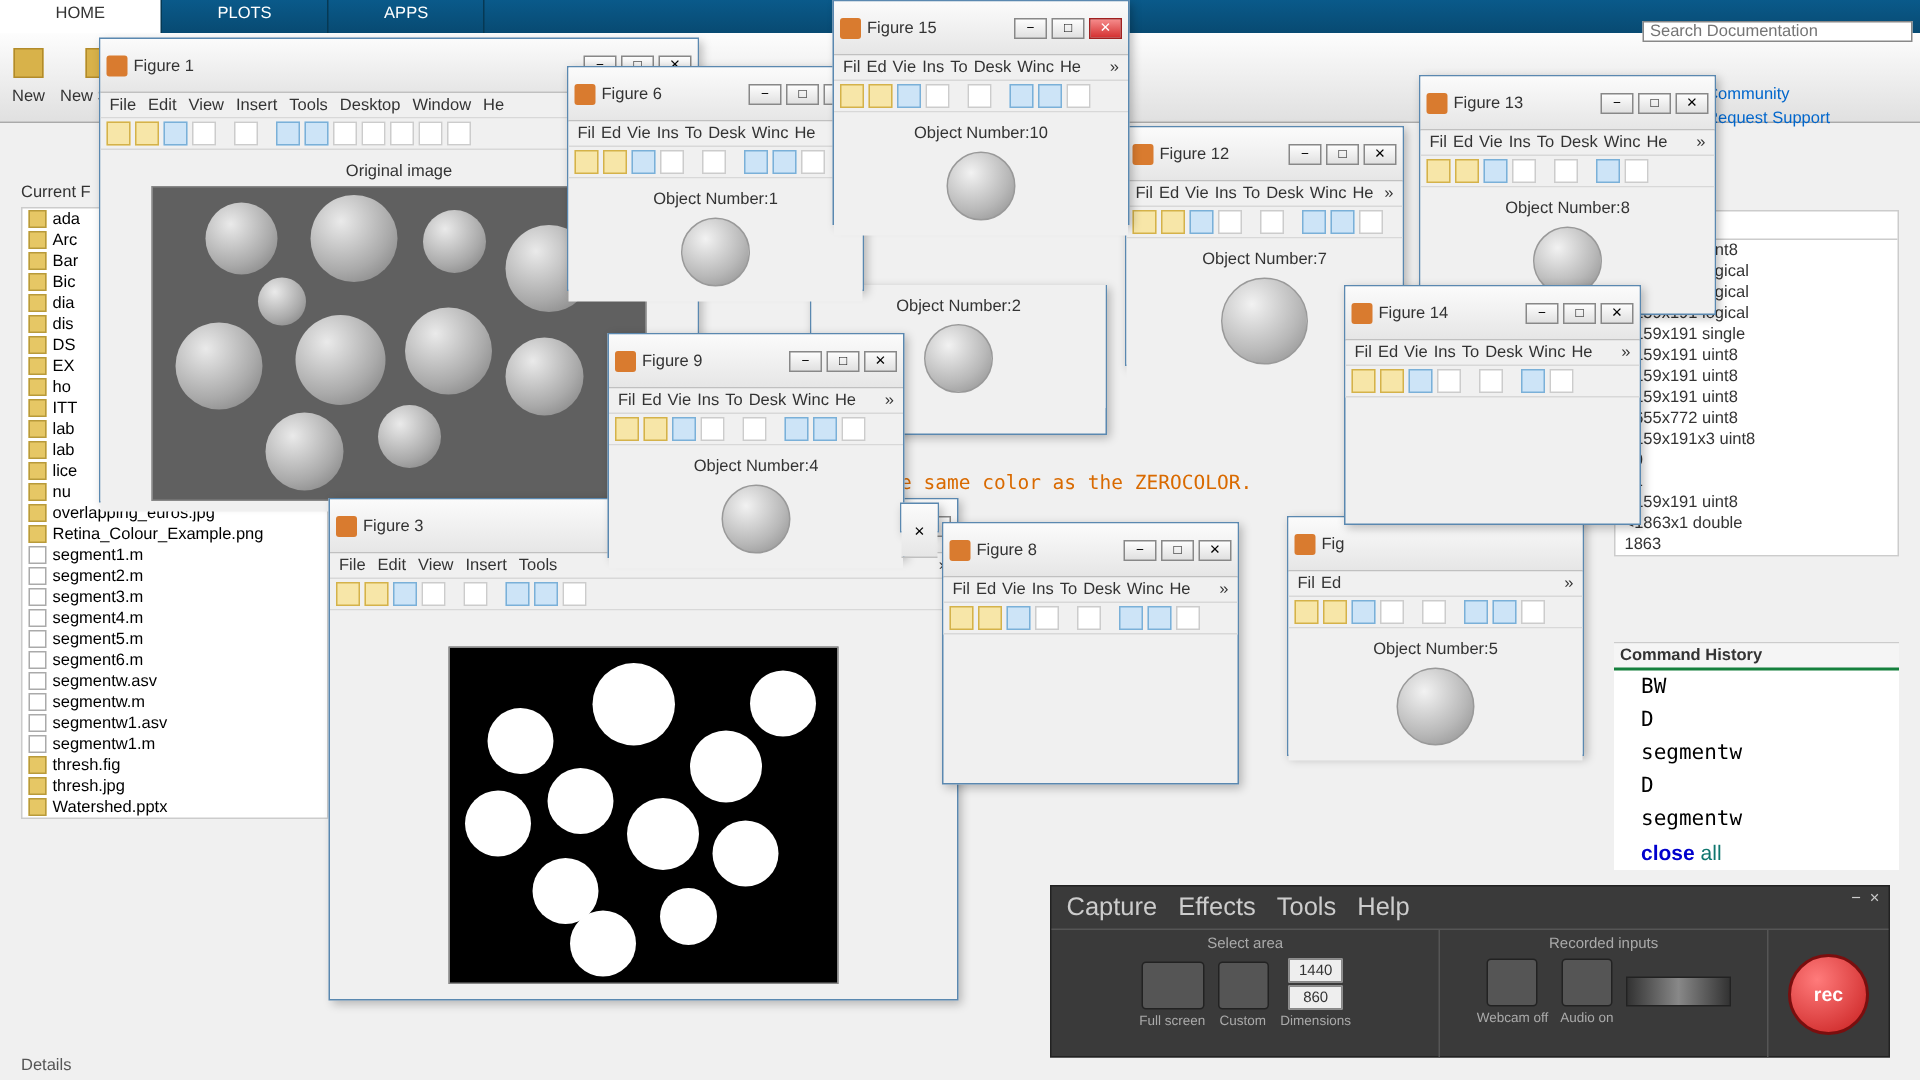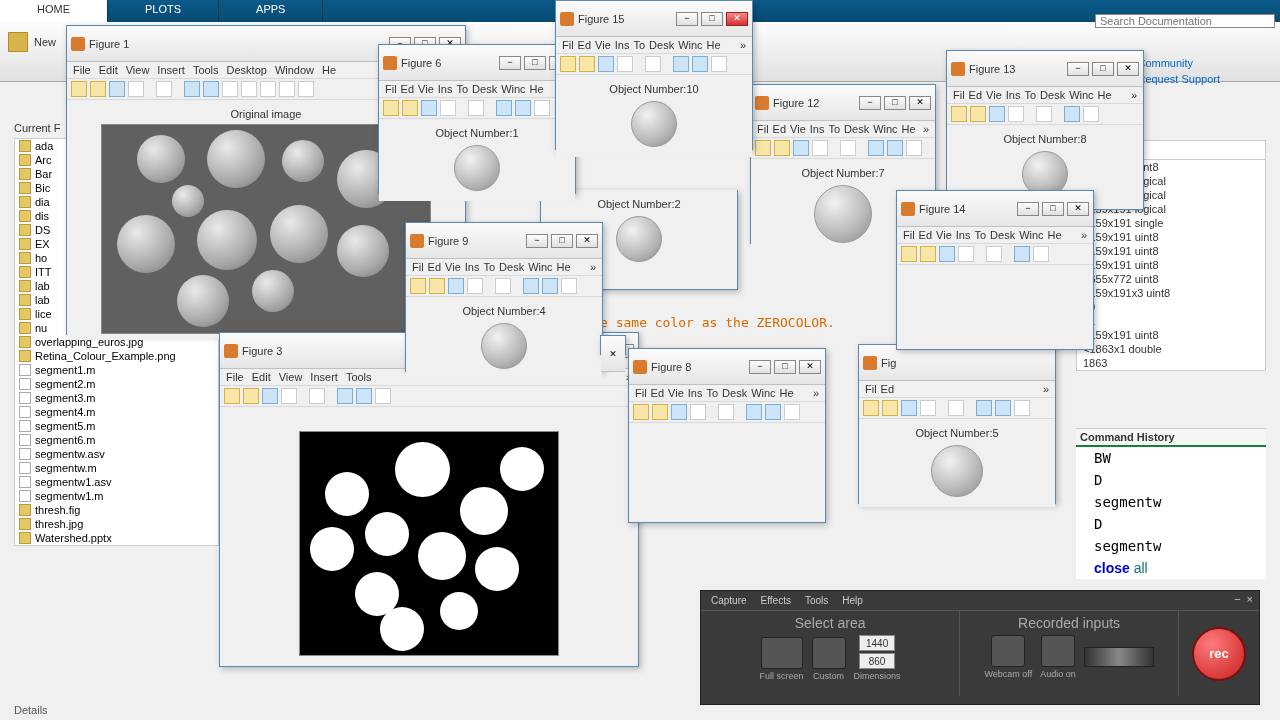--- a/index.html
+++ b/index.html
@@ -9,21 +9,21 @@
 .ribbon-tabs { position: absolute; top: 0; left: 0; right: 0; height: 22px; background: linear-gradient(#0a5a8a, #084a72); display: flex; z-index: 1; }
 .ribbon-tab { padding: 3px 37px; color: #fff; cursor: pointer; border-right: 1px solid #063954; }
 .ribbon-tab.active { background: #fff; color: #333; }
 .ribbon-right { margin-left: auto; display: flex; align-items: center; gap: 2px; padding-right: 5px; flex-direction: column; }
 .ribbon-right .ico { width: 16px; height: 16px; background: #6fa8c8; opacity: 0.6; }
 .search-box { width: 180px; height: 18px; background: #fff; border: 1px solid #888; padding: 0 4px; font-size: 11px; color: #888; }
 
 
 .toolstrip { position: absolute; top: 22px; left: 0; right: 0; height: 60px; background: linear-gradient(#fdfdfd,#e0e0e0); border-bottom: 1px solid #aaa; z-index: 0; }
 .toolstrip .ts-left { position: absolute; left: 8px; top: 10px; display: flex; gap: 10px; }
-.ts-btn { display: flex; flex-direction: row; align-items: center; gap: 6px; color: #333; }
+.ts-btn { display: flex; flex-direction: column; align-items: center; gap: 6px; color: #333; }
 .ts-btn .ico { width: 20px; height: 20px; background: #d8b24a; border: 1px solid #b28b2a; }
 .toolstrip .ts-right { position: absolute; right: 60px; top: 35px; display: flex; flex-direction: column; gap: 4px; color: #06c; }
 .toolstrip .ts-right a { color: #06c; text-decoration: none; }
 
 
 .left-panel { position: absolute; left: 14px; top: 122px; width: 205px; z-index: 2; }
 .left-panel .hdr { font-size: 11px; color: #333; margin-bottom: 4px; }
 .file-list { background: #fff; border: 1px solid #ccc; }
 .file-row { display: flex; align-items: center; padding: 1px 4px; gap: 4px; white-space: nowrap; overflow: hidden; }
 .file-row .fi { width: 12px; height: 12px; background: #e6c765; border: 1px solid #b89a3a; flex-shrink: 0; }
@@ -60,24 +60,24 @@
 .fig .content { background: #f0f0f0; padding: 4px; text-align: center; }
 .fig .caption { color: #333; margin: 4px 0; }
 .fig .imgbox { display: inline-block; background: #808080; border: 1px solid #888; }
 .coin { width: 46px; height: 46px; border-radius: 50%; background: radial-gradient(circle at 35% 30%, #f2f2f2, #b8b8b8 60%, #8a8a8a); margin: 6px auto; border: 1px solid #999; }
 
 
 .details-footer { position: absolute; left: 14px; bottom: 4px; color: #555; font-size: 11px; z-index: 2; }
 
 
 .recorder { position: absolute; left: 700px; top: 590px; width: 560px; height: 115px; background: #3a3a3a; border: 1px solid #222; z-index: 200; color: #ccc; }
-.recorder .menu { display: flex; gap: 14px; padding: 4px 10px; border-bottom: 1px solid #555; font-size: 10px; }
+.recorder .menu { display: flex; gap: 14px; padding: 4px 10px; border-bottom: 1px solid #555; font-size: 17px; }
 .recorder .body { display: flex; height: 85px; }
 .recorder .panel { flex: 1; border-right: 1px solid #555; padding: 4px 8px; text-align: center; }
-.recorder .panel .label { font-size: 14px; color: #aaa; margin-bottom: 4px; }
+.recorder .panel .label { font-size: 10px; color: #aaa; margin-bottom: 4px; }
 .recorder .btns { display: flex; justify-content: center; gap: 8px; align-items: flex-end; }
 .recorder .rc-btn { display: flex; flex-direction: column; align-items: center; gap: 2px; font-size: 9px; color: #aaa; }
 .recorder .rc-btn .sq { width: 42px; height: 32px; background: #555; border: 1px solid #222; border-radius: 3px; }
 .recorder .dim-box { width: 36px; height: 16px; background: #eee; color: #333; font-size: 10px; border: 1px solid #888; text-align: center; }
 .recorder .rec-circle { width: 54px; height: 54px; border-radius: 50%; background: radial-gradient(circle at 35% 30%, #ff7b7b, #c81e1e); color: #fff; display: flex; align-items: center; justify-content: center; font-size: 13px; font-weight: bold; margin: 4px auto; border: 2px solid #7a0e0e; }
 .recorder .winctl { position: absolute; right: 6px; top: 2px; display: flex; gap: 6px; color: #ccc; }
 
 
 .coins-bg { position: relative; width: 100%; height: 100%; background: #606060; }
 .coins-bg .c { position: absolute; border-radius: 50%; background: radial-gradient(circle at 35% 30%, #eaeaea, #aaa 60%, #777); }

